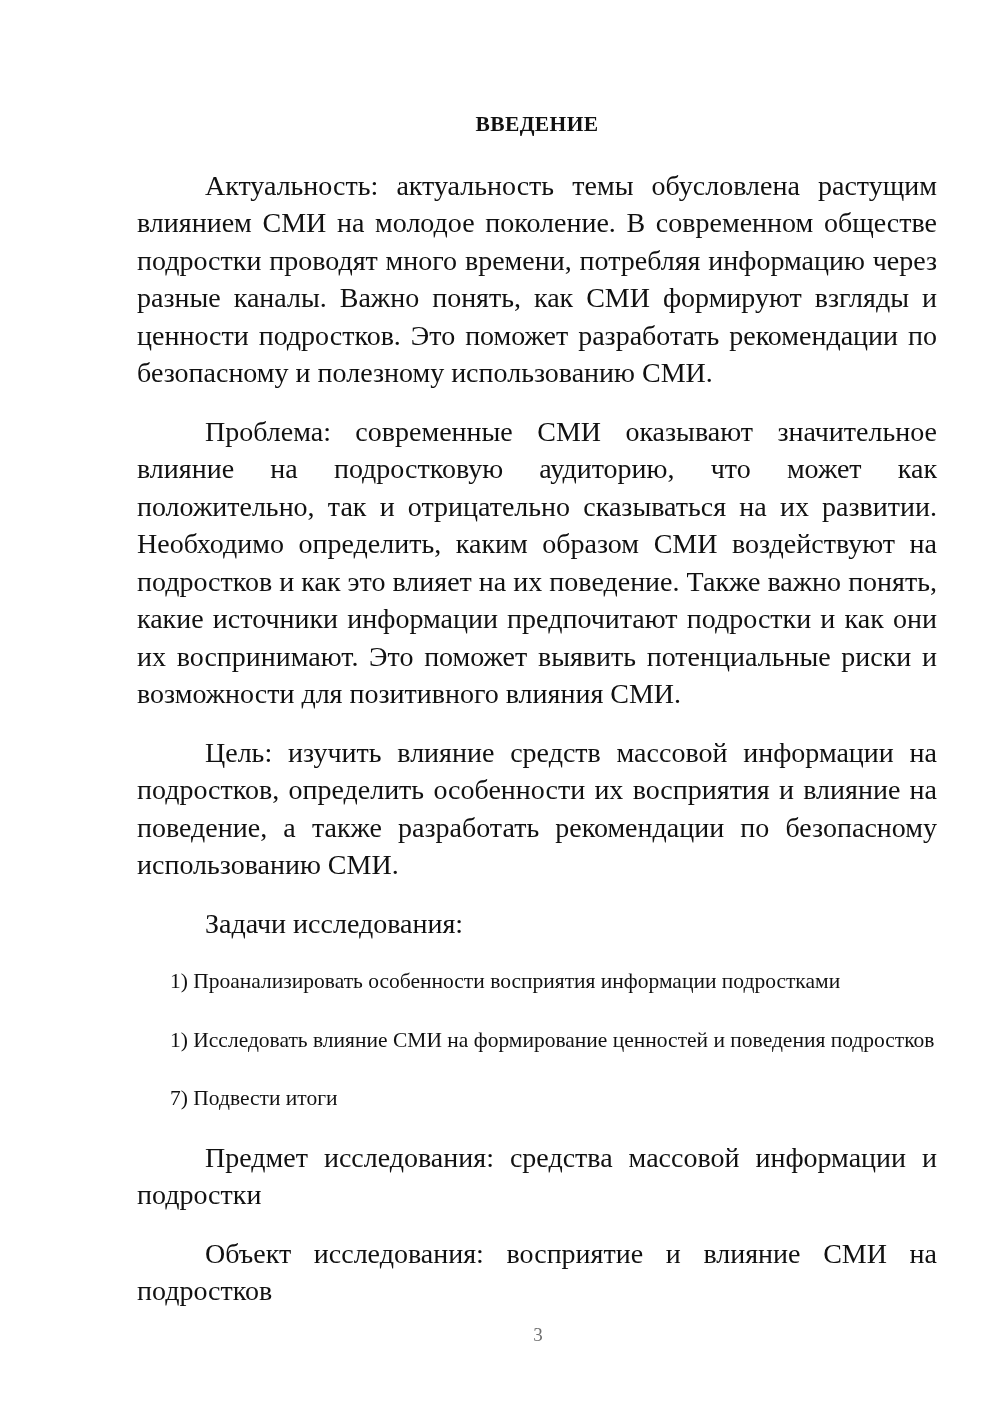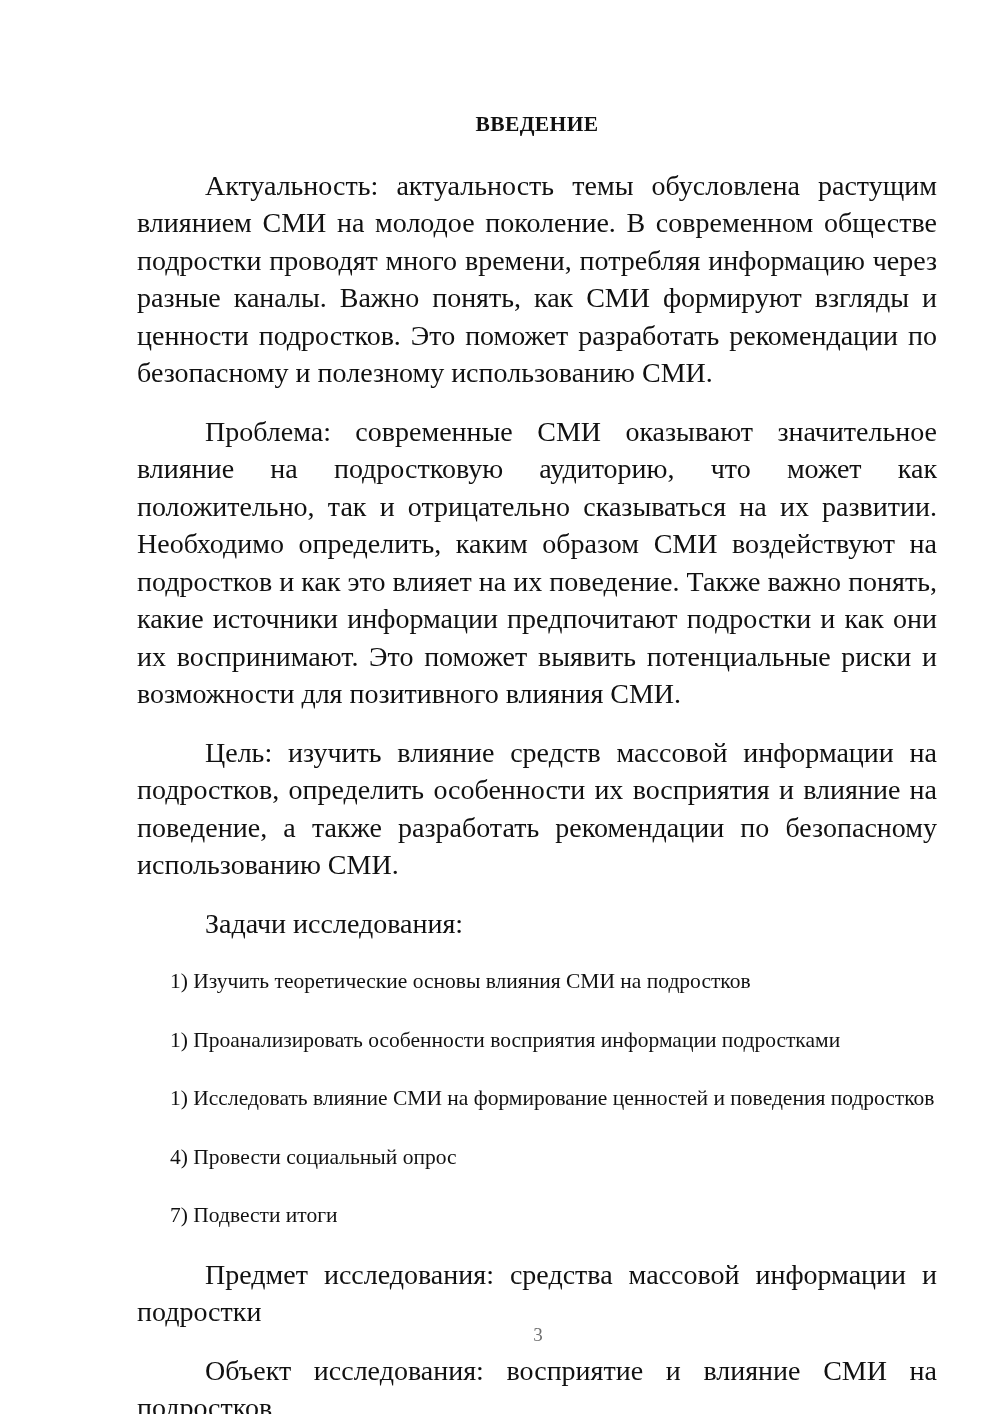--- a/index.html
+++ b/index.html
@@ -116,24 +116,22 @@
 
     <p class="para para--first">Актуальность: актуальность темы обусловлена растущим влиянием СМИ на молодое поколение. В современном обществе подростки проводят много времени, потребляя информацию через разные каналы. Важно понять, как СМИ формируют взгляды и ценности подростков. Это поможет разработать рекомендации по безопасному и полезному использованию СМИ.</p>
 
     <p class="para para--spaced">Проблема: современные СМИ оказывают значительное влияние на подростковую аудиторию, что может как положительно, так и отрицательно сказываться на их развитии. Необходимо определить, каким образом СМИ воздействуют на подростков и как это влияет на их поведение. Также важно понять, какие источники информации предпочитают подростки и как они их воспринимают. Это поможет выявить потенциальные риски и возможности для позитивного влияния СМИ.</p>
 
     <p class="para para--spaced">Цель: изучить влияние средств массовой информации на подростков, определить особенности их восприятия и влияние на поведение, а также разработать рекомендации по безопасному использованию СМИ.</p>
 
     <p class="list-label">Задачи исследования:</p>
 
     <ul class="list">
-      <li class="list-item list-item--short">1) Изучить теоретические основы влияния СМИ на подростков</li>
       <li class="list-item">1) Проанализировать особенности восприятия информации подростками</li>
       <li class="list-item">1) Исследовать влияние СМИ на формирование ценностей и поведения подростков</li>
-      <li class="list-item list-item--short">4) Провести социальный опрос</li>
       <li class="list-item list-item--short">7) Подвести итоги</li>
     </ul>
 
     <p class="para para--spaced">Предмет исследования: средства массовой информации и подростки</p>
 
     <p class="para para--spaced">Объект исследования: восприятие и влияние СМИ на подростков</p>
 
   </div>
 
   <div class="page-number">3</div>

